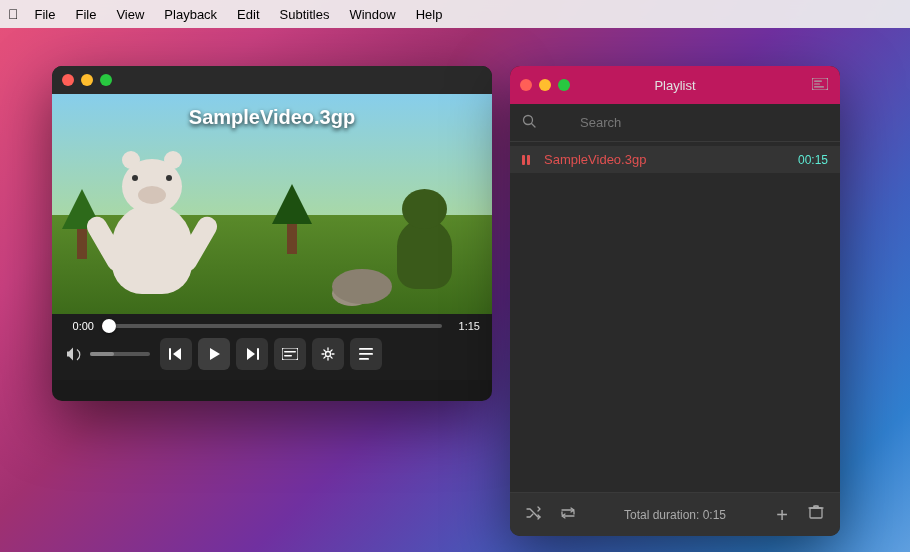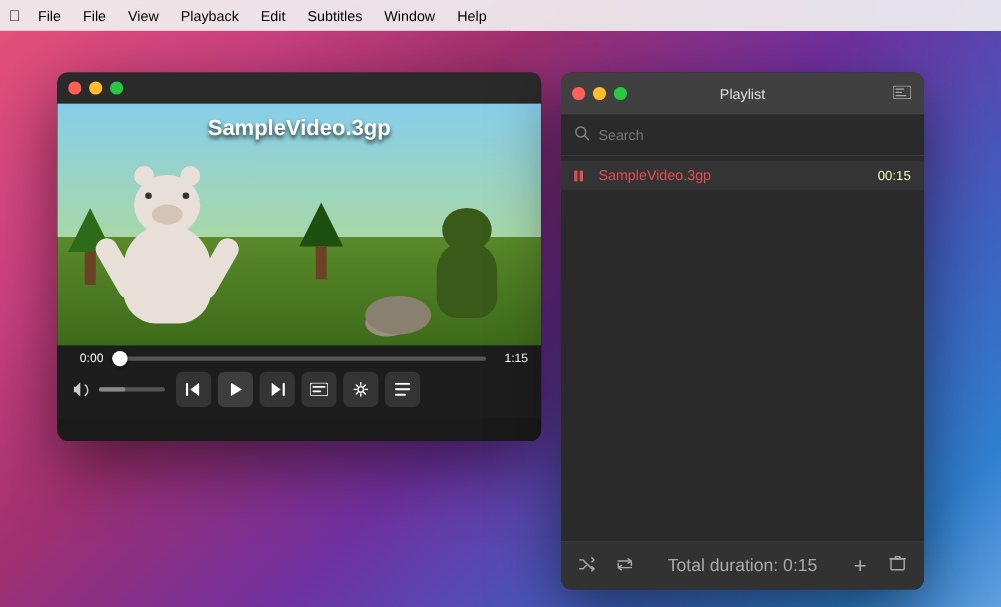--- a/index.html
+++ b/index.html
@@ -355,21 +355,21 @@
       background: #2a2a2a;
       border-radius: 10px;
       overflow: hidden;
       box-shadow: 0 20px 60px rgba(0,0,0,0.5);
       display: flex;
       flex-direction: column;
     }
 
     .playlist-titlebar {
       height: 38px;
-      background: #404040;
+      background: #be185d;
       display: flex;
       align-items: center;
       padding: 0 10px;
       flex-shrink: 0;
       position: relative;
     }
     .playlist-traffic {
       display: flex;
       gap: 7px;
     }
@@ -403,20 +403,21 @@
       color: #888;
       font-size: 13px;
     }
     .search-input {
       background: transparent;
       border: none;
       outline: none;
       color: #ccc;
       font-size: 13px;
       flex: 1;
+      margin-left: 36px;
     }
     .search-input::placeholder { color: #777; }
 
     .playlist-list {
       flex: 1;
       overflow-y: auto;
       padding: 4px 0;
     }
 
     .playlist-item {
@@ -442,21 +443,21 @@
       background: #e05050;
       border-radius: 1px;
     }
 
     .playlist-item-name {
       flex: 1;
       color: #e05050;
       font-size: 13px;
     }
     .playlist-item-duration {
-      color: #fef9c3;
+      color: #5eead4;
       font-size: 12px;
     }
 
     .playlist-footer {
       height: 44px;
       background: #323232;
       display: flex;
       align-items: center;
       padding: 0 12px;
       gap: 10px;
@@ -469,21 +470,21 @@
       font-size: 15px;
       cursor: pointer;
       width: 24px;
       text-align: center;
     }
 
     .footer-duration {
       flex: 1;
       text-align: center;
       color: #aaa;
-      font-size: 16px;
+      font-size: 12px;
     }
 
     .footer-add {
       color: #aaa;
       font-size: 20px;
       cursor: pointer;
       width: 24px;
       text-align: center;
       line-height: 1;
     }

